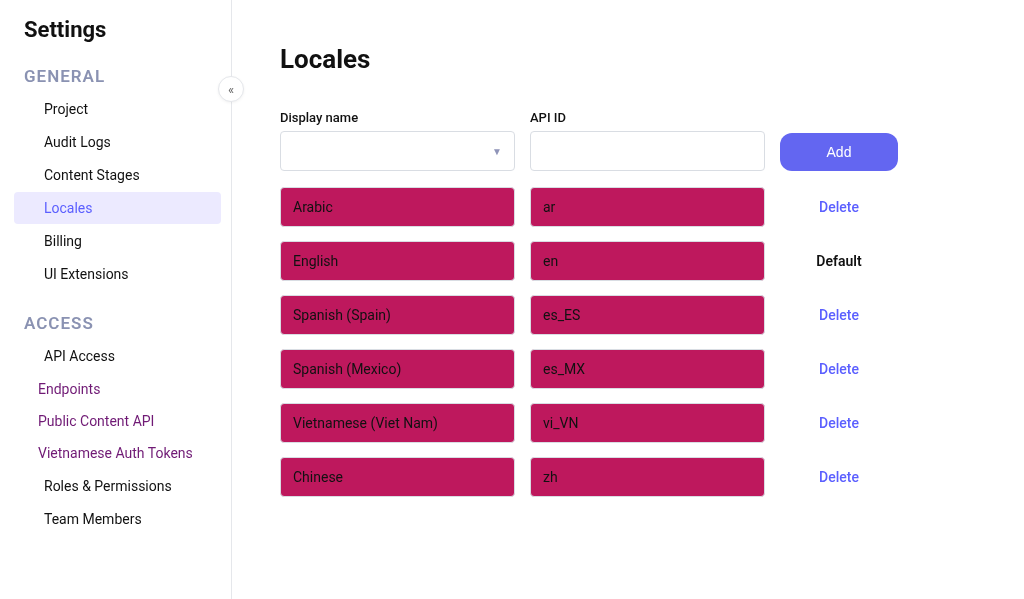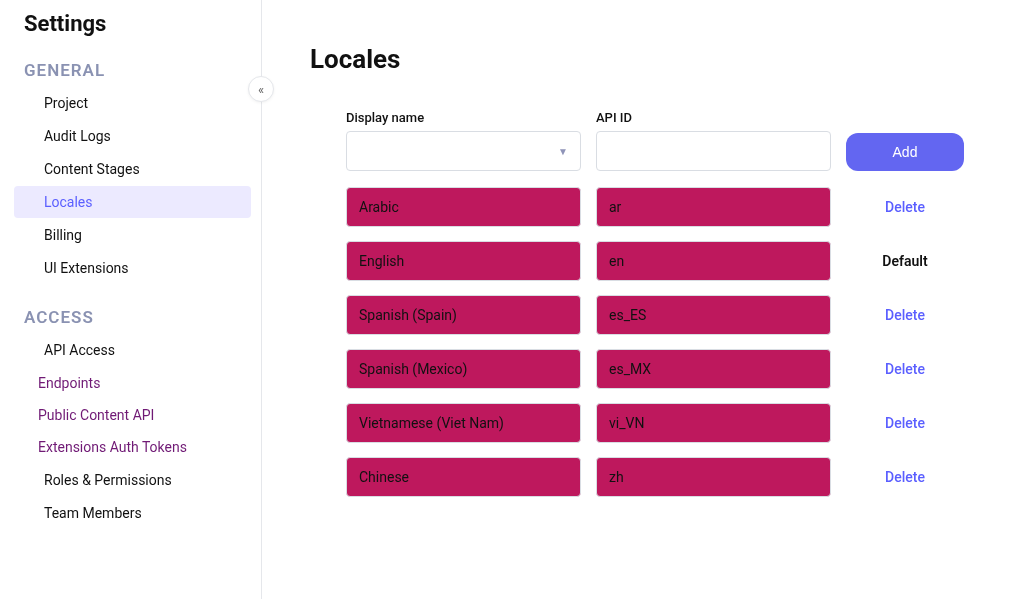--- a/index.html
+++ b/index.html
@@ -11,23 +11,23 @@
       font-family: -apple-system, BlinkMacSystemFont, "Segoe UI", Roboto, Helvetica, Arial, sans-serif;
       background: #fff;
       color: #111;
       font-size: 14px;
       display: flex;
       width: 1024px;
       height: 599px;
       overflow: hidden;
     }
     .sidebar {
-      width: 262px;
+      width: 232px;
       border-right: 1px solid #e5e7eb;
-      padding: 7px 0;
+      padding: 13px 0;
       position: relative;
     }
     .sidebar-title {
       font-size: 22px;
       font-weight: 700;
       padding: 4px 24px 18px;
     }
     .section-label {
       font-size: 17px;
       font-weight: 600;
@@ -81,21 +81,20 @@
       margin-bottom: 36px;
     }
     .row {
       display: flex;
       align-items: center;
       gap: 15px;
       margin-bottom: 14px;
     }
     .col-name {
       width: 235px;
-      margin-left: 36px;
     }
     .col-id {
       width: 235px;
     }
     .col-action {
       width: 118px;
       display: flex;
       justify-content: center;
     }
     .label {
@@ -187,21 +186,21 @@
   <div class="nav-item"><span>Content Stages</span></div>
   <div class="nav-item active"><span>Locales</span></div>
   <div class="nav-item"><span>Billing</span></div>
   <div class="nav-item"><span>UI Extensions</span></div>
 
   <div class="header-spacer"></div>
   <div class="section-label">ACCESS</div>
   <div class="nav-item"><span>API Access</span></div>
   <div class="nav-subitem"><span>Endpoints</span></div>
   <div class="nav-subitem"><span>Public Content API</span></div>
-  <div class="nav-subitem"><span>Extensions Auth Tokens</span></div>
+  <div class="nav-subitem"><span>Vietnamese Auth Tokens</span></div>
   <div class="nav-item"><span>Roles &amp; Permissions</span></div>
   <div class="nav-item"><span>Team Members</span></div>
 </div>
 
 <div class="main">
   <div class="page-title">Locales</div>
 
   <div class="row" style="align-items:flex-end; margin-bottom:16px;">
     <div class="col-name">
       <div class="label">Display name</div>

